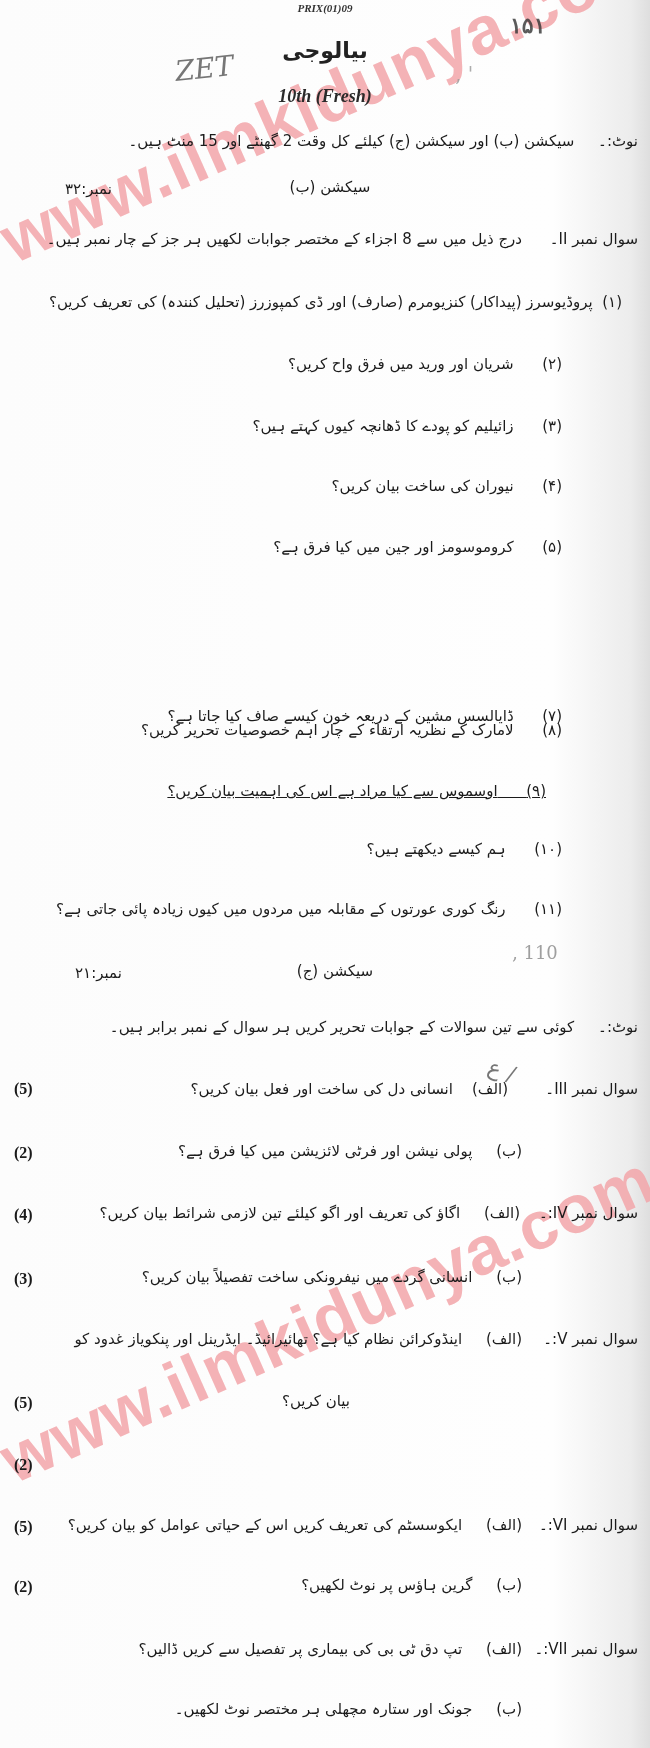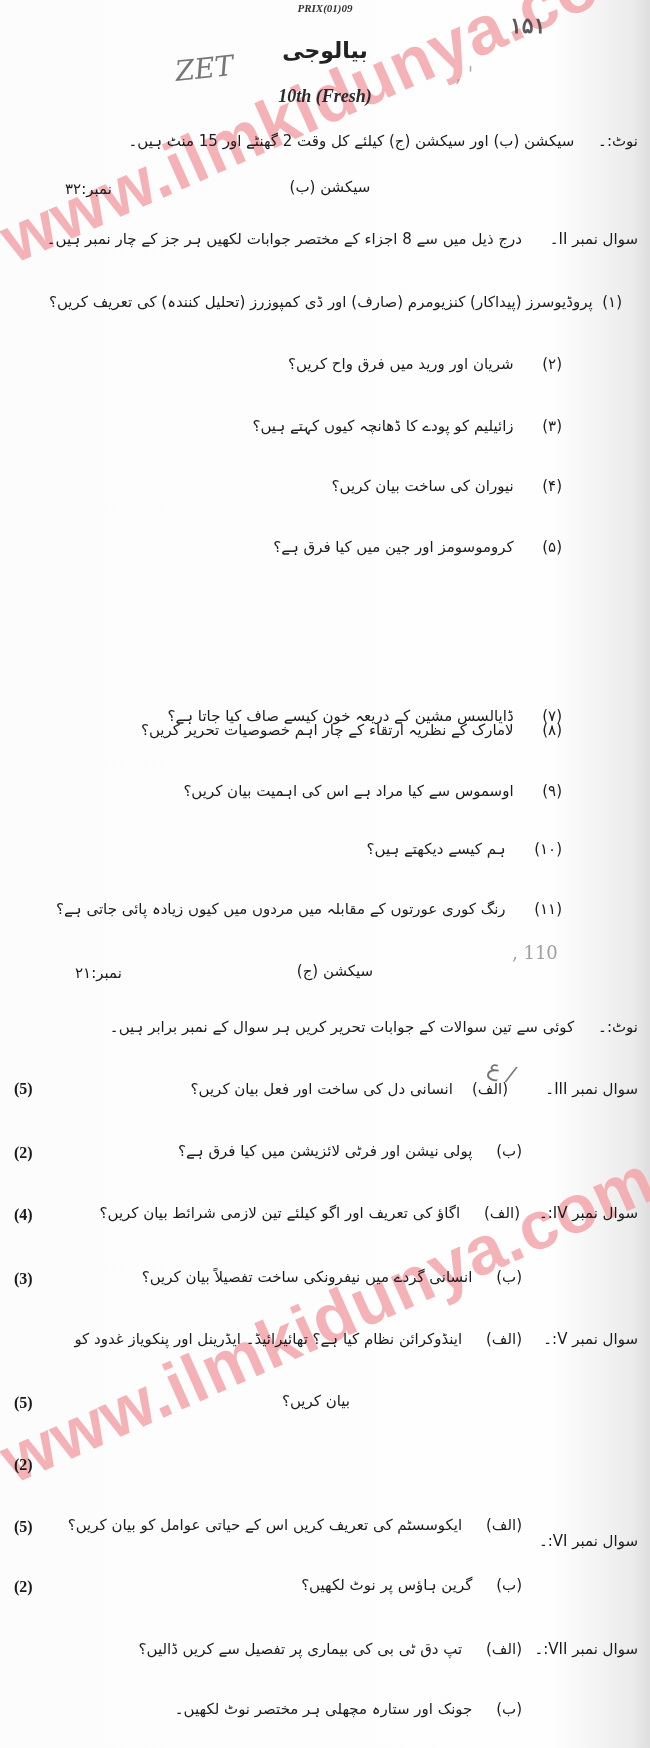--- a/index.html
+++ b/index.html
@@ -72,21 +72,21 @@
     <span>کروموسومز اور جین میں کیا فرق ہے؟</span>
   </div>
   <div class="abs rtl urdu" style="right: 88px; top: 688px; margin-top: 19px;">
     <span>(۷)</span>&nbsp;&nbsp;&nbsp;&nbsp;&nbsp;
     <span>ڈایالسس مشین کے دریعہ خون کیسے صاف کیا جاتا ہے؟</span>
   </div>
   <div class="abs rtl urdu" style="right: 88px; top: 721px;">
     <span>(۸)</span>&nbsp;&nbsp;&nbsp;&nbsp;&nbsp;
     <span>لامارک کے نظریہ ارتقاء کے چار اہم خصوصیات تحریر کریں؟</span>
   </div>
-  <div class="abs rtl urdu" style="right: 88px; top: 782px;">
+  <div class="abs rtl urdu" style="right: 104px; top: 782px; text-decoration: underline;">
     <span>(۹)</span>&nbsp;&nbsp;&nbsp;&nbsp;&nbsp;
     <span>اوسموس سے کیا مراد ہے اس کی اہمیت بیان کریں؟</span>
   </div>
   <div class="abs rtl urdu" style="right: 88px; top: 840px;">
     <span>(۱۰)</span>&nbsp;&nbsp;&nbsp;&nbsp;&nbsp;
     <span>ہم کیسے دیکھتے ہیں؟</span>
   </div>
   <div class="abs rtl urdu" style="right: 88px; top: 900px;">
     <span>(۱۱)</span>&nbsp;&nbsp;&nbsp;&nbsp;&nbsp;
     <span>رنگ کوری عورتوں کے مقابلہ میں مردوں میں کیوں زیادہ پائی جاتی ہے؟</span>
@@ -133,21 +133,21 @@
   <div class="abs rtl urdu" style="right: 12px; top: 1330px;">سوال نمبر V:۔</div>
   <div class="abs rtl urdu" style="right: 128px; top: 1330px;">
     <span>(الف)</span>&nbsp;&nbsp;&nbsp;&nbsp;
     <span>اینڈوکرائن نظام کیا ہے؟ تھائیرائیڈ۔ ایڈرینل اور پنکویاز غدود کو</span>
   </div>
   <div class="abs rtl urdu" style="right: 300px; top: 1392px;">بیان کریں؟</div>
   <div class="abs num" style="left: 14px; top: 1394px;">(5)</div>
 
   <div class="abs num" style="left: 14px; top: 1456px;">(2)</div>
 
-  <div class="abs rtl urdu" style="right: 12px; top: 1516px; margin-top: 16px;">سوال نمبر VI:۔</div>
+  <div class="abs rtl urdu" style="right: 12px; top: 1516px;">سوال نمبر VI:۔</div>
   <div class="abs rtl urdu" style="right: 128px; top: 1516px;">
     <span>(الف)</span>&nbsp;&nbsp;&nbsp;&nbsp;
     <span>ایکوسسٹم کی تعریف کریں اس کے حیاتی عوامل کو بیان کریں؟</span>
   </div>
   <div class="abs num" style="left: 14px; top: 1518px;">(5)</div>
 
   <div class="abs rtl urdu" style="right: 128px; top: 1576px;">
     <span>(ب)</span>&nbsp;&nbsp;&nbsp;&nbsp;
     <span>گرین ہاؤس پر نوٹ لکھیں؟</span>
   </div>

